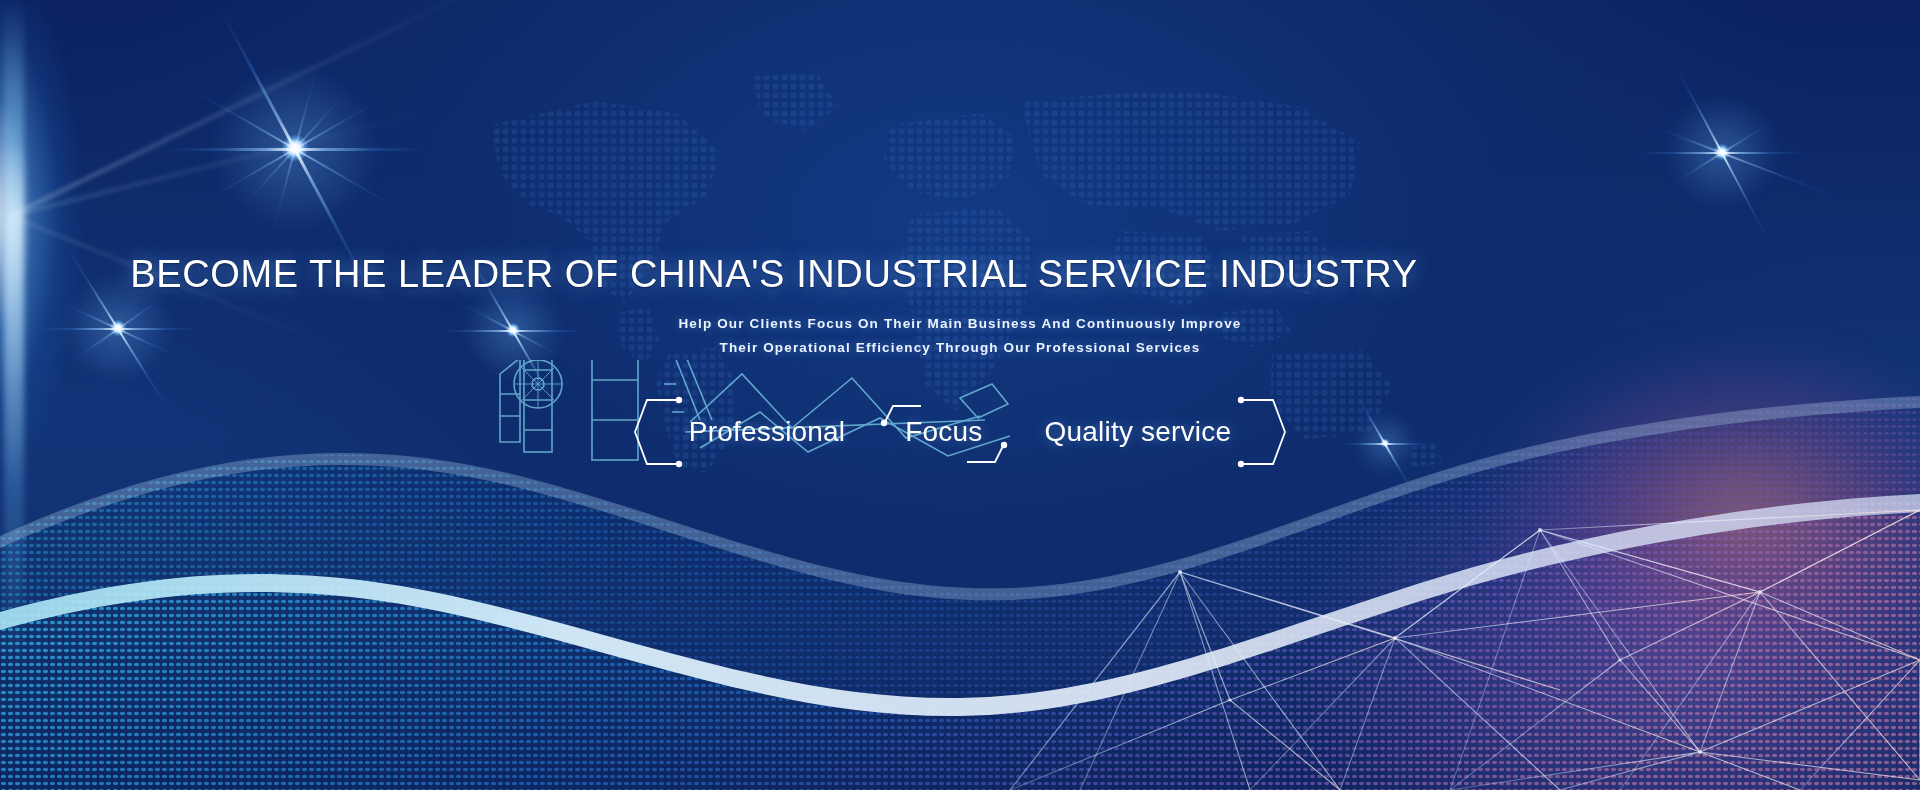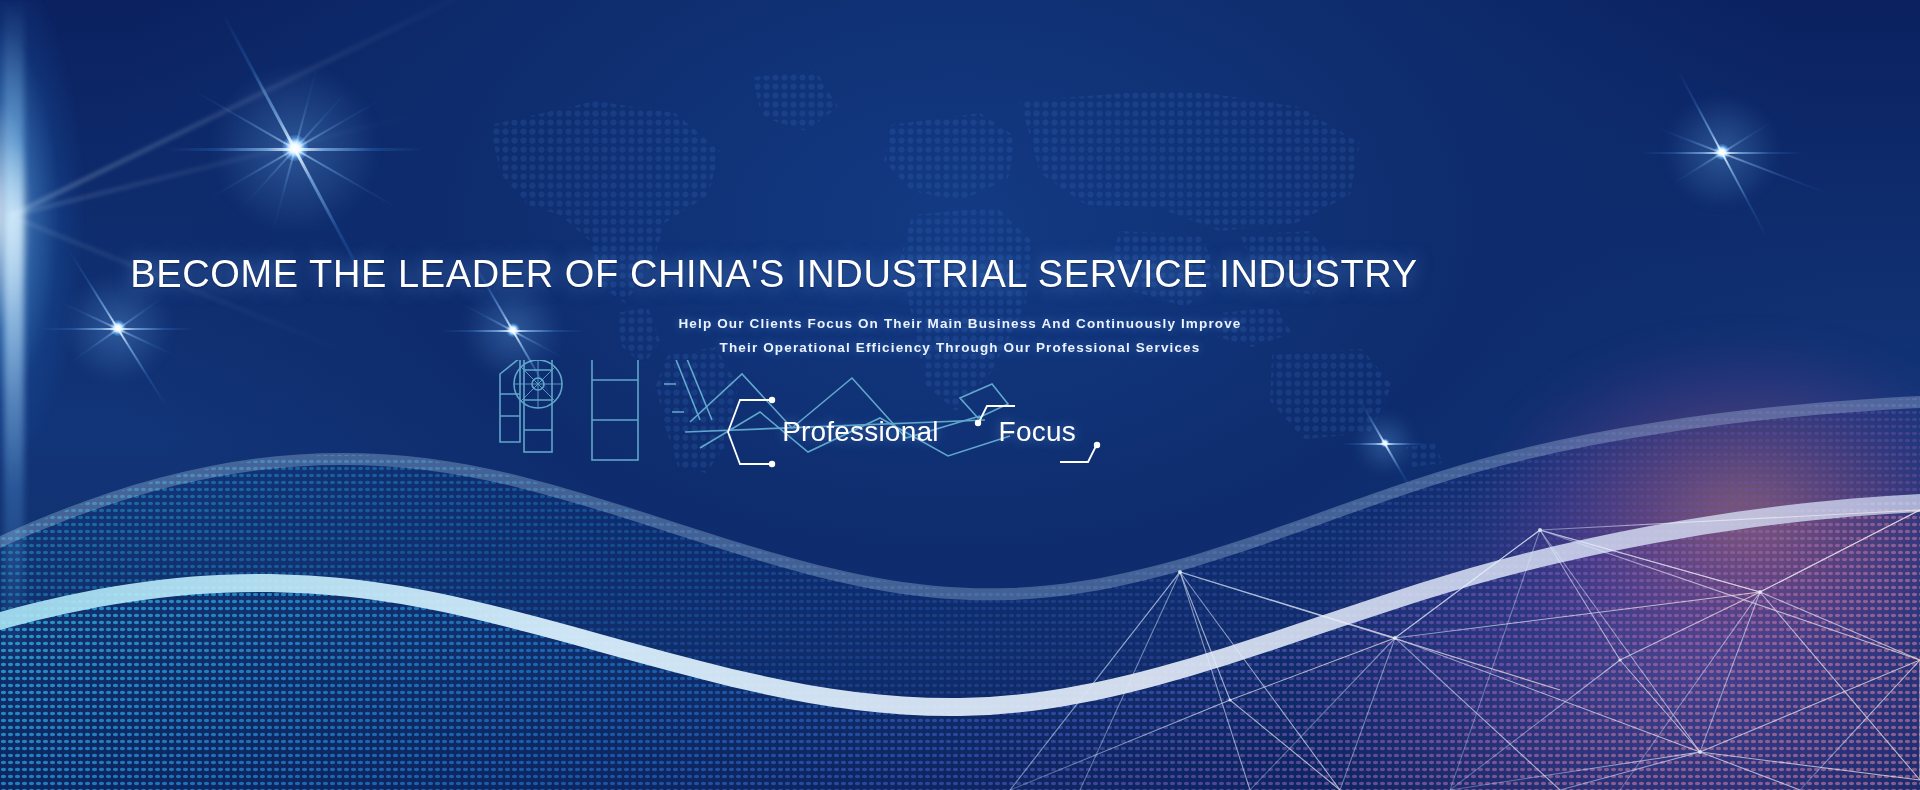--- a/index.html
+++ b/index.html
@@ -443,16 +443,24 @@
         </svg>
         <span class="feature-label">Focus</span>
         <svg class="mark br" width="44" height="26" viewBox="0 0 44 26" style="bottom:2px; top:auto; transform:none;">
           <path d="M2,22 L30,22 L38,6" fill="none" stroke="#ffffff" stroke-width="1.8"></path>
           <circle cx="39" cy="5" r="3.2" fill="#ffffff"></circle>
         </svg>
       </div>
 
       <div class="gap-b"></div>
 
+      <div class="feature-wrap">
+        <span class="feature-label">Quality service</span>
+        <svg class="brk right" width="50" height="72" viewBox="0 0 50 72">
+          <path d="M4,4 L36,4 L48,36 L36,68 L4,68" fill="none" stroke="#ffffff" stroke-width="1.8"></path>
+          <circle cx="4" cy="4" r="3.2" fill="#ffffff"></circle>
+          <circle cx="4" cy="68" r="3.2" fill="#ffffff"></circle>
+        </svg>
+      </div>
 
     </div>
   </div>
 </div>
 
 </body></html>

